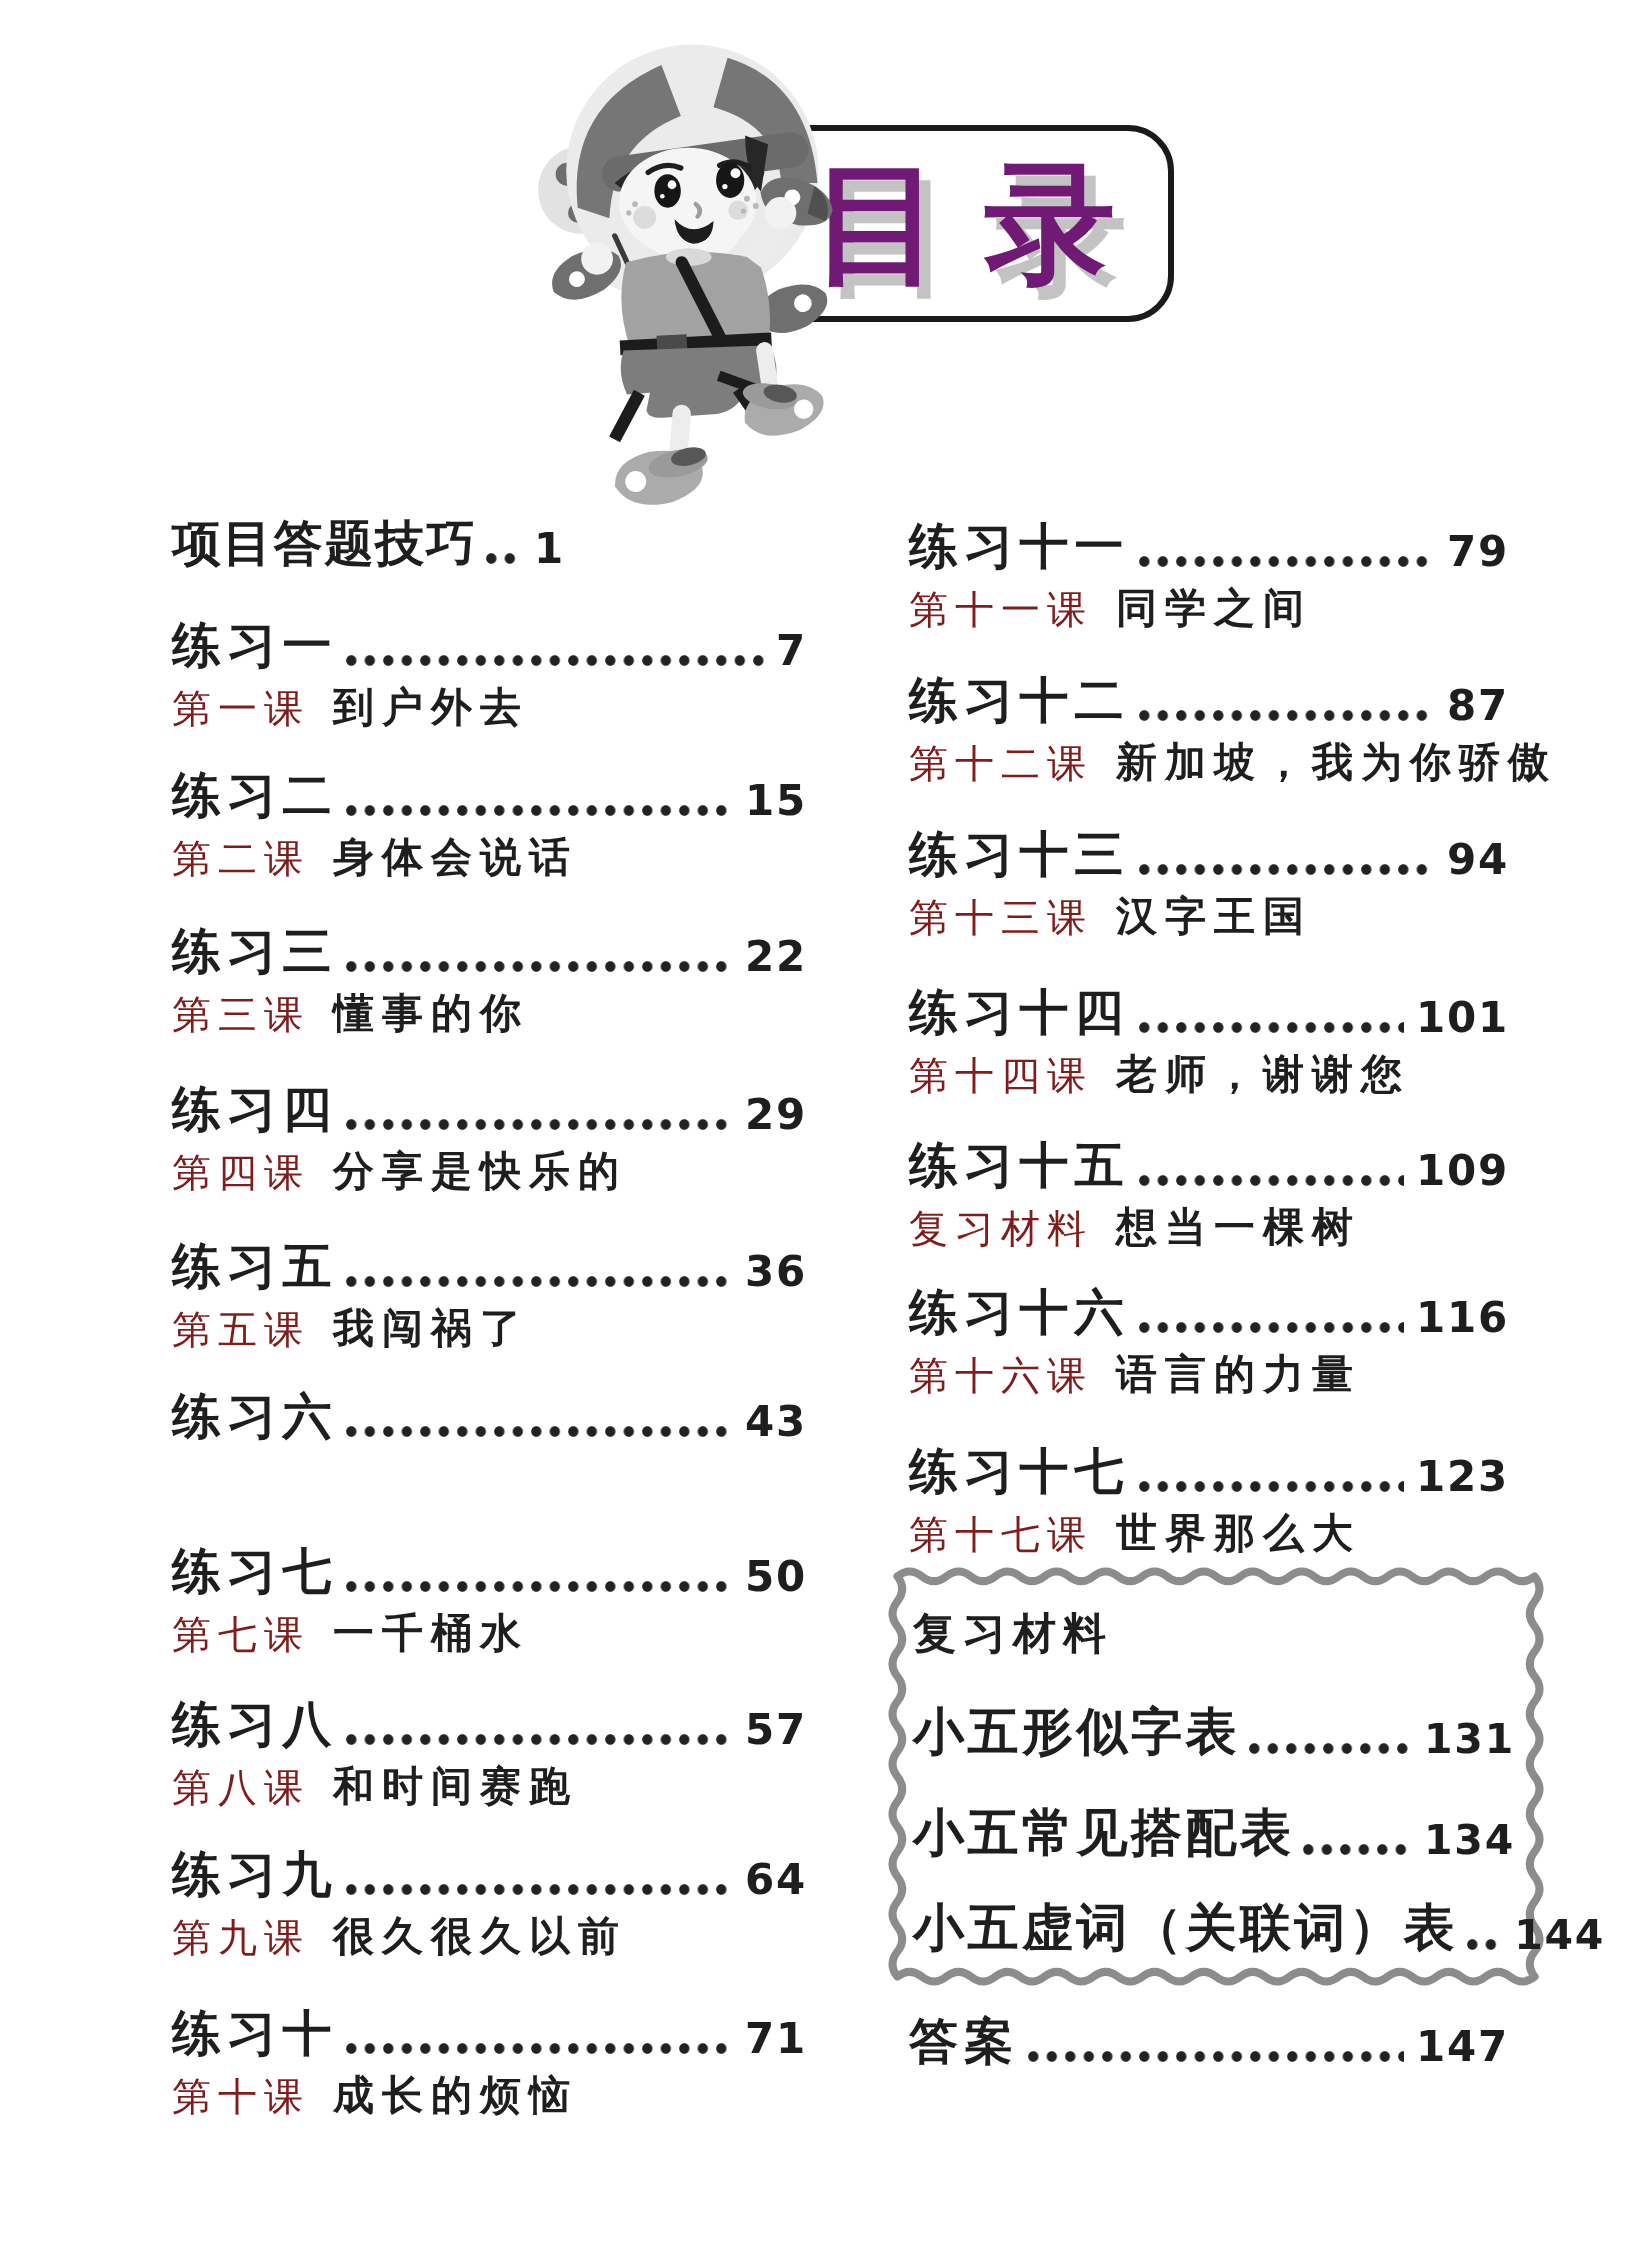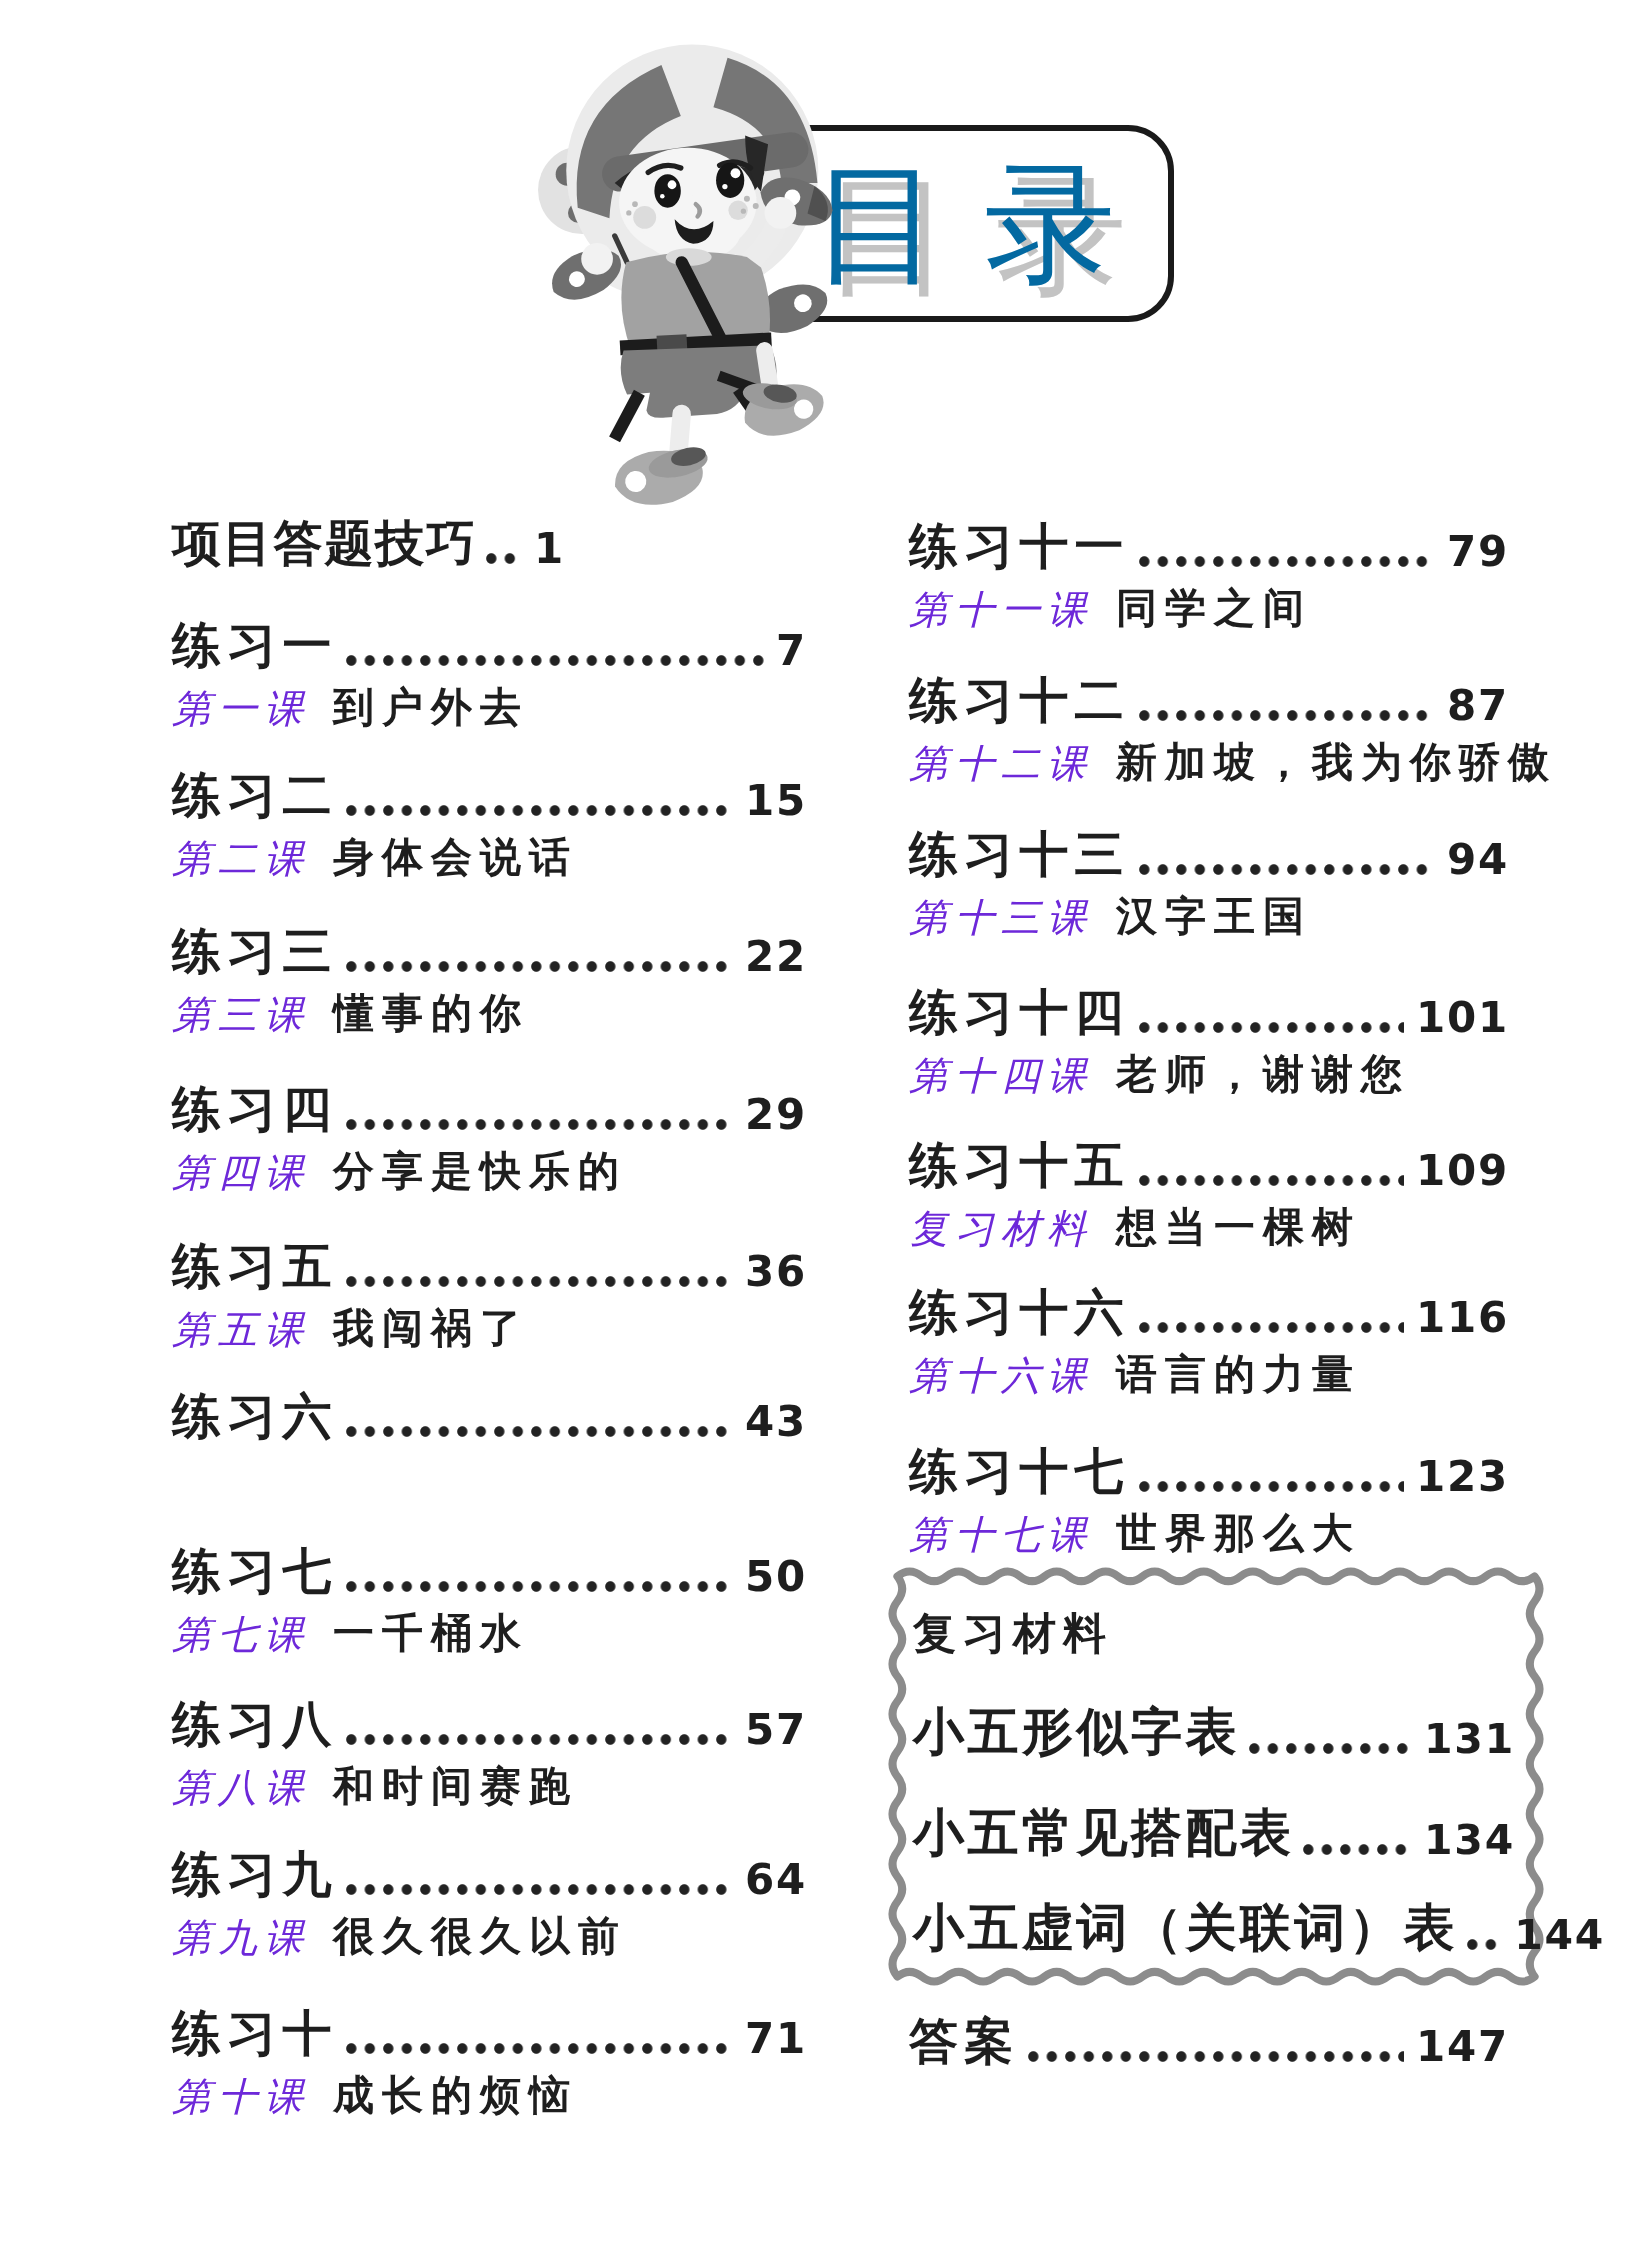--- a/index.html
+++ b/index.html
@@ -8,40 +8,40 @@
     font-family:"DejaVu Sans","Liberation Sans",sans-serif;color:#1e1e1e;
     overflow:hidden;
   }
   
   .title-box{
     position:absolute;left:754px;top:125px;width:408px;height:185px;
     border:6.2px solid #1a1a1a;border-radius:46px;background:#fff;
     display:flex;align-items:center;justify-content:center;z-index:1;
   }
   .title-text{
-    font-size:131px;font-weight:400;letter-spacing:41px;padding-left:41px;
-    color:#0369a1;text-shadow:11.5px 11.5px 0 #c3c3c3;line-height:1;
+    font-size:131px;font-weight:700;letter-spacing:41px;padding-left:41px;
+    color:#701a75;text-shadow:11.5px 11.5px 0 #c3c3c3;line-height:1;
   }
   .illustration{position:absolute;left:516px;top:40px;width:379px;height:494px;z-index:3;}
   
   .entry{position:absolute;width:635px;}
   .entry.col-left{left:172px;}
   .entry.col-right{left:909px;width:600px;}
   .entry.first{width:393px;}
   .row{display:flex;align-items:flex-end;}
   .t{font-size:49px;font-weight:700;letter-spacing:6.2px;line-height:1.15;white-space:nowrap;}
   .first .t{letter-spacing:1.8px;}
   .dots{
     flex:1;height:10.6px;align-self:flex-end;margin:0 12.4px 8.8px 8.8px;
     background-image:radial-gradient(circle at 5.3px 5.3px,#222222 4.6px,transparent 5.6px);
     background-size:18.5px 10.6px;background-repeat:repeat-x;min-width:35px;
   }
   .p{font-size:42px;font-weight:700;letter-spacing:1.8px;line-height:1.1;}
   .sub{margin-top:7px;display:flex;align-items:flex-end;}
-  .sl{font-size:39px;font-weight:500;letter-spacing:7px;color:#6d28d9;margin-right:23px;white-space:nowrap;line-height:1.3;font-style:italic;}
+  .sl{font-size:39px;font-weight:500;letter-spacing:7px;color:#7f1d1d;margin-right:23px;white-space:nowrap;line-height:1.3;}
   .st{font-size:41px;font-weight:700;letter-spacing:8px;white-space:nowrap;line-height:1.3;}
   
   .review-box{position:absolute;left:885px;top:1564px;width:662px;height:425px;z-index:1;}
   .review-border{position:absolute;left:0;top:0;width:100%;height:100%;}
   .review-heading{position:absolute;left:28px;top:41px;font-size:43px;font-weight:700;letter-spacing:7px;}
   .review-row{position:absolute;left:28px;right:32px;display:flex;align-items:flex-end;}
   .review-row .t{font-size:51px;letter-spacing:3.5px;}
   .review-row .dots{margin-bottom:8px;}
   .review-row .p{font-size:41px;}
   .answers-row{position:absolute;left:909px;top:2014px;width:600px;}

